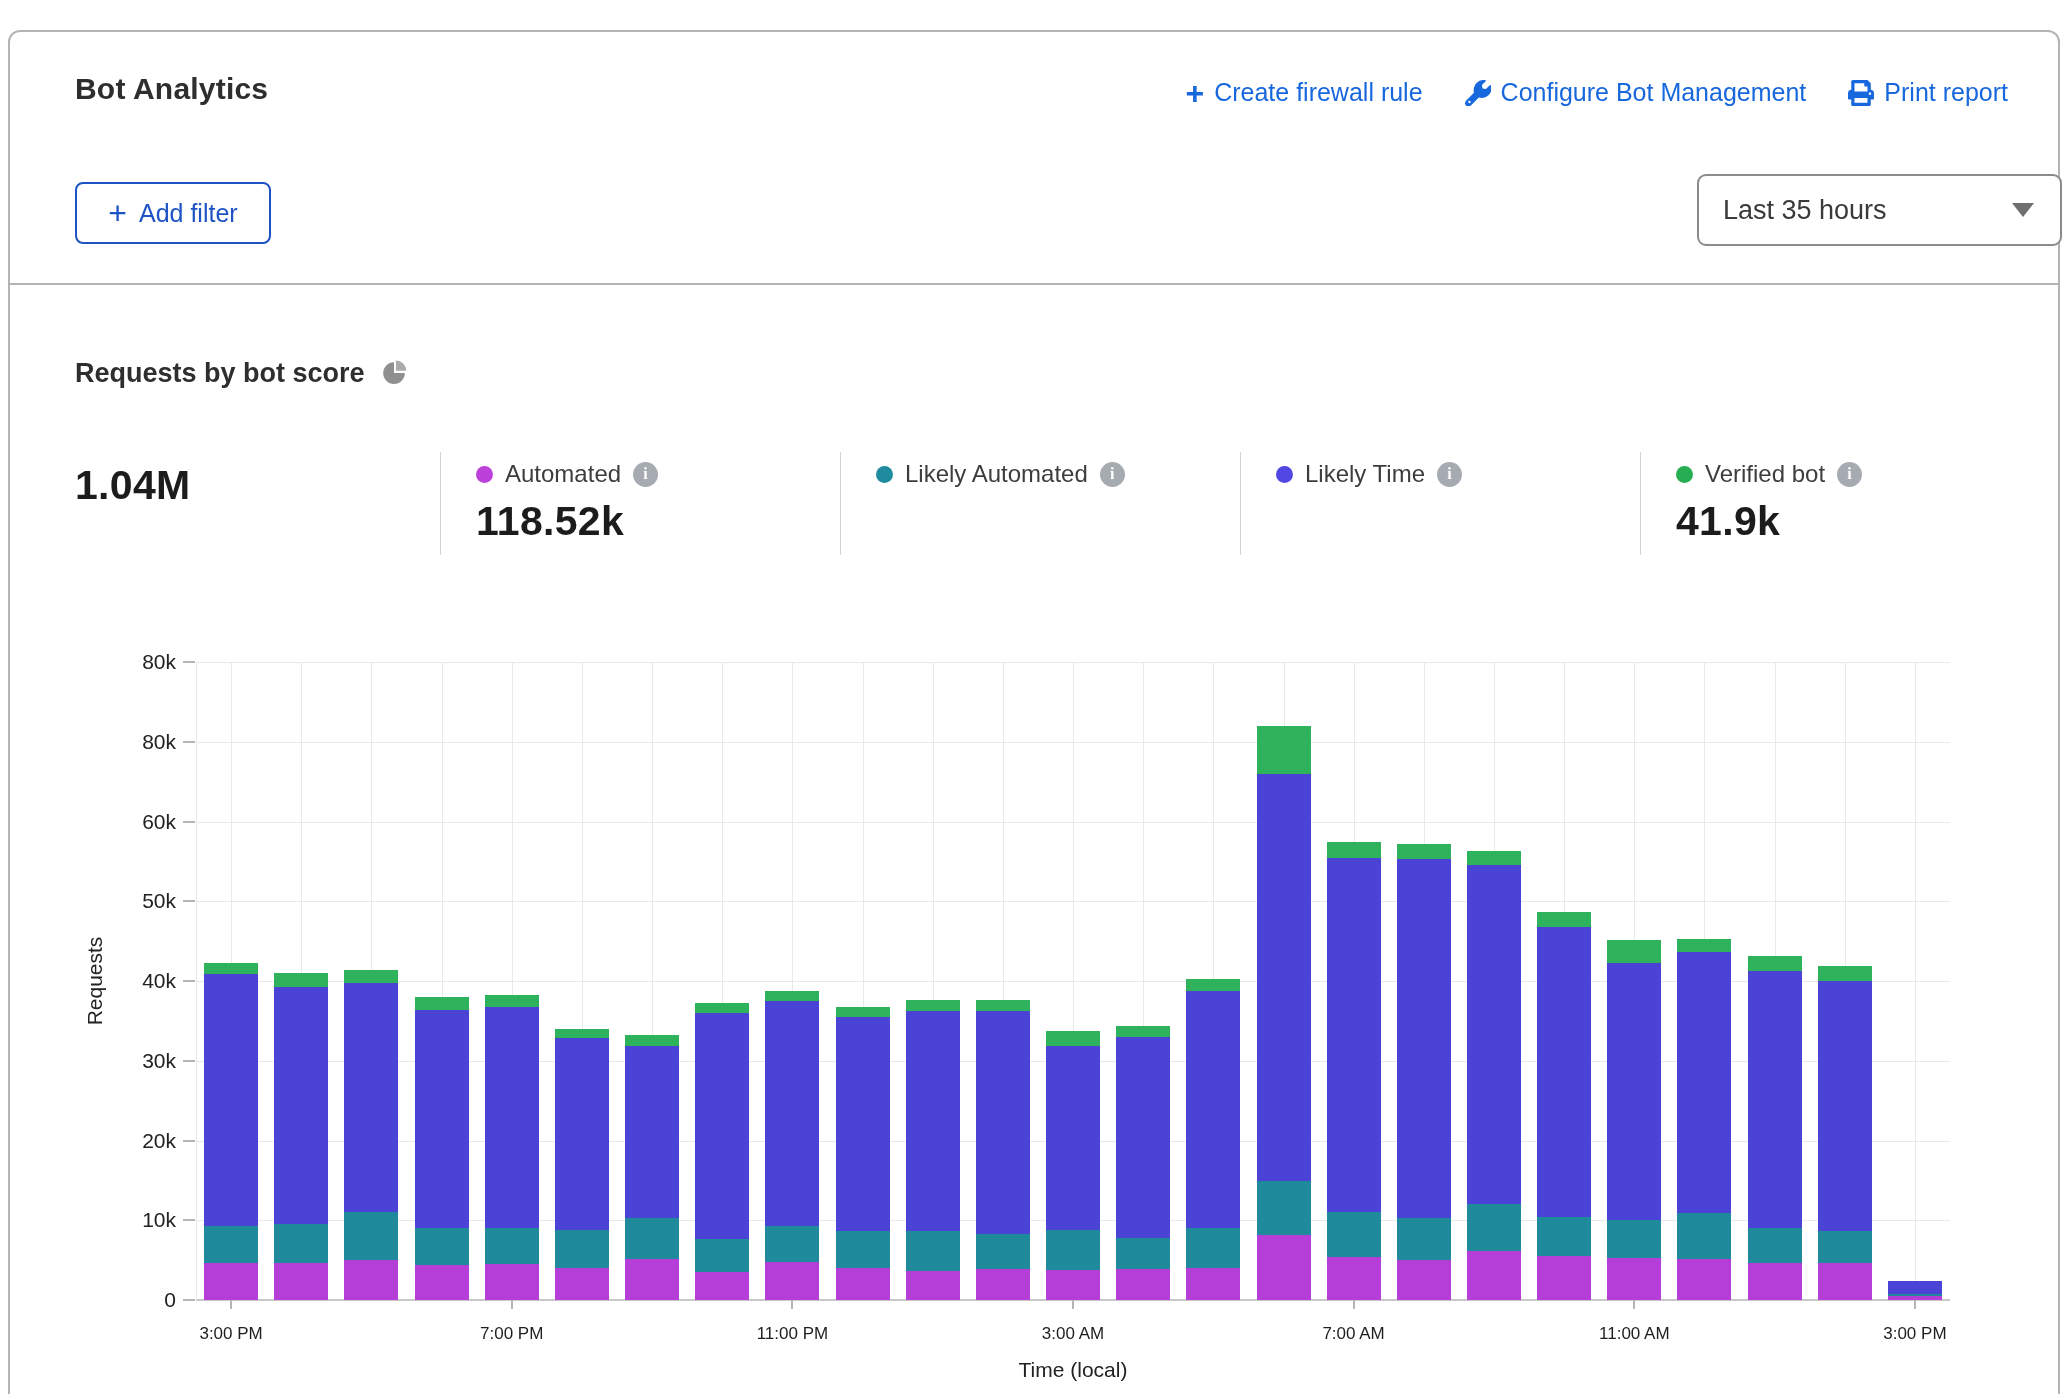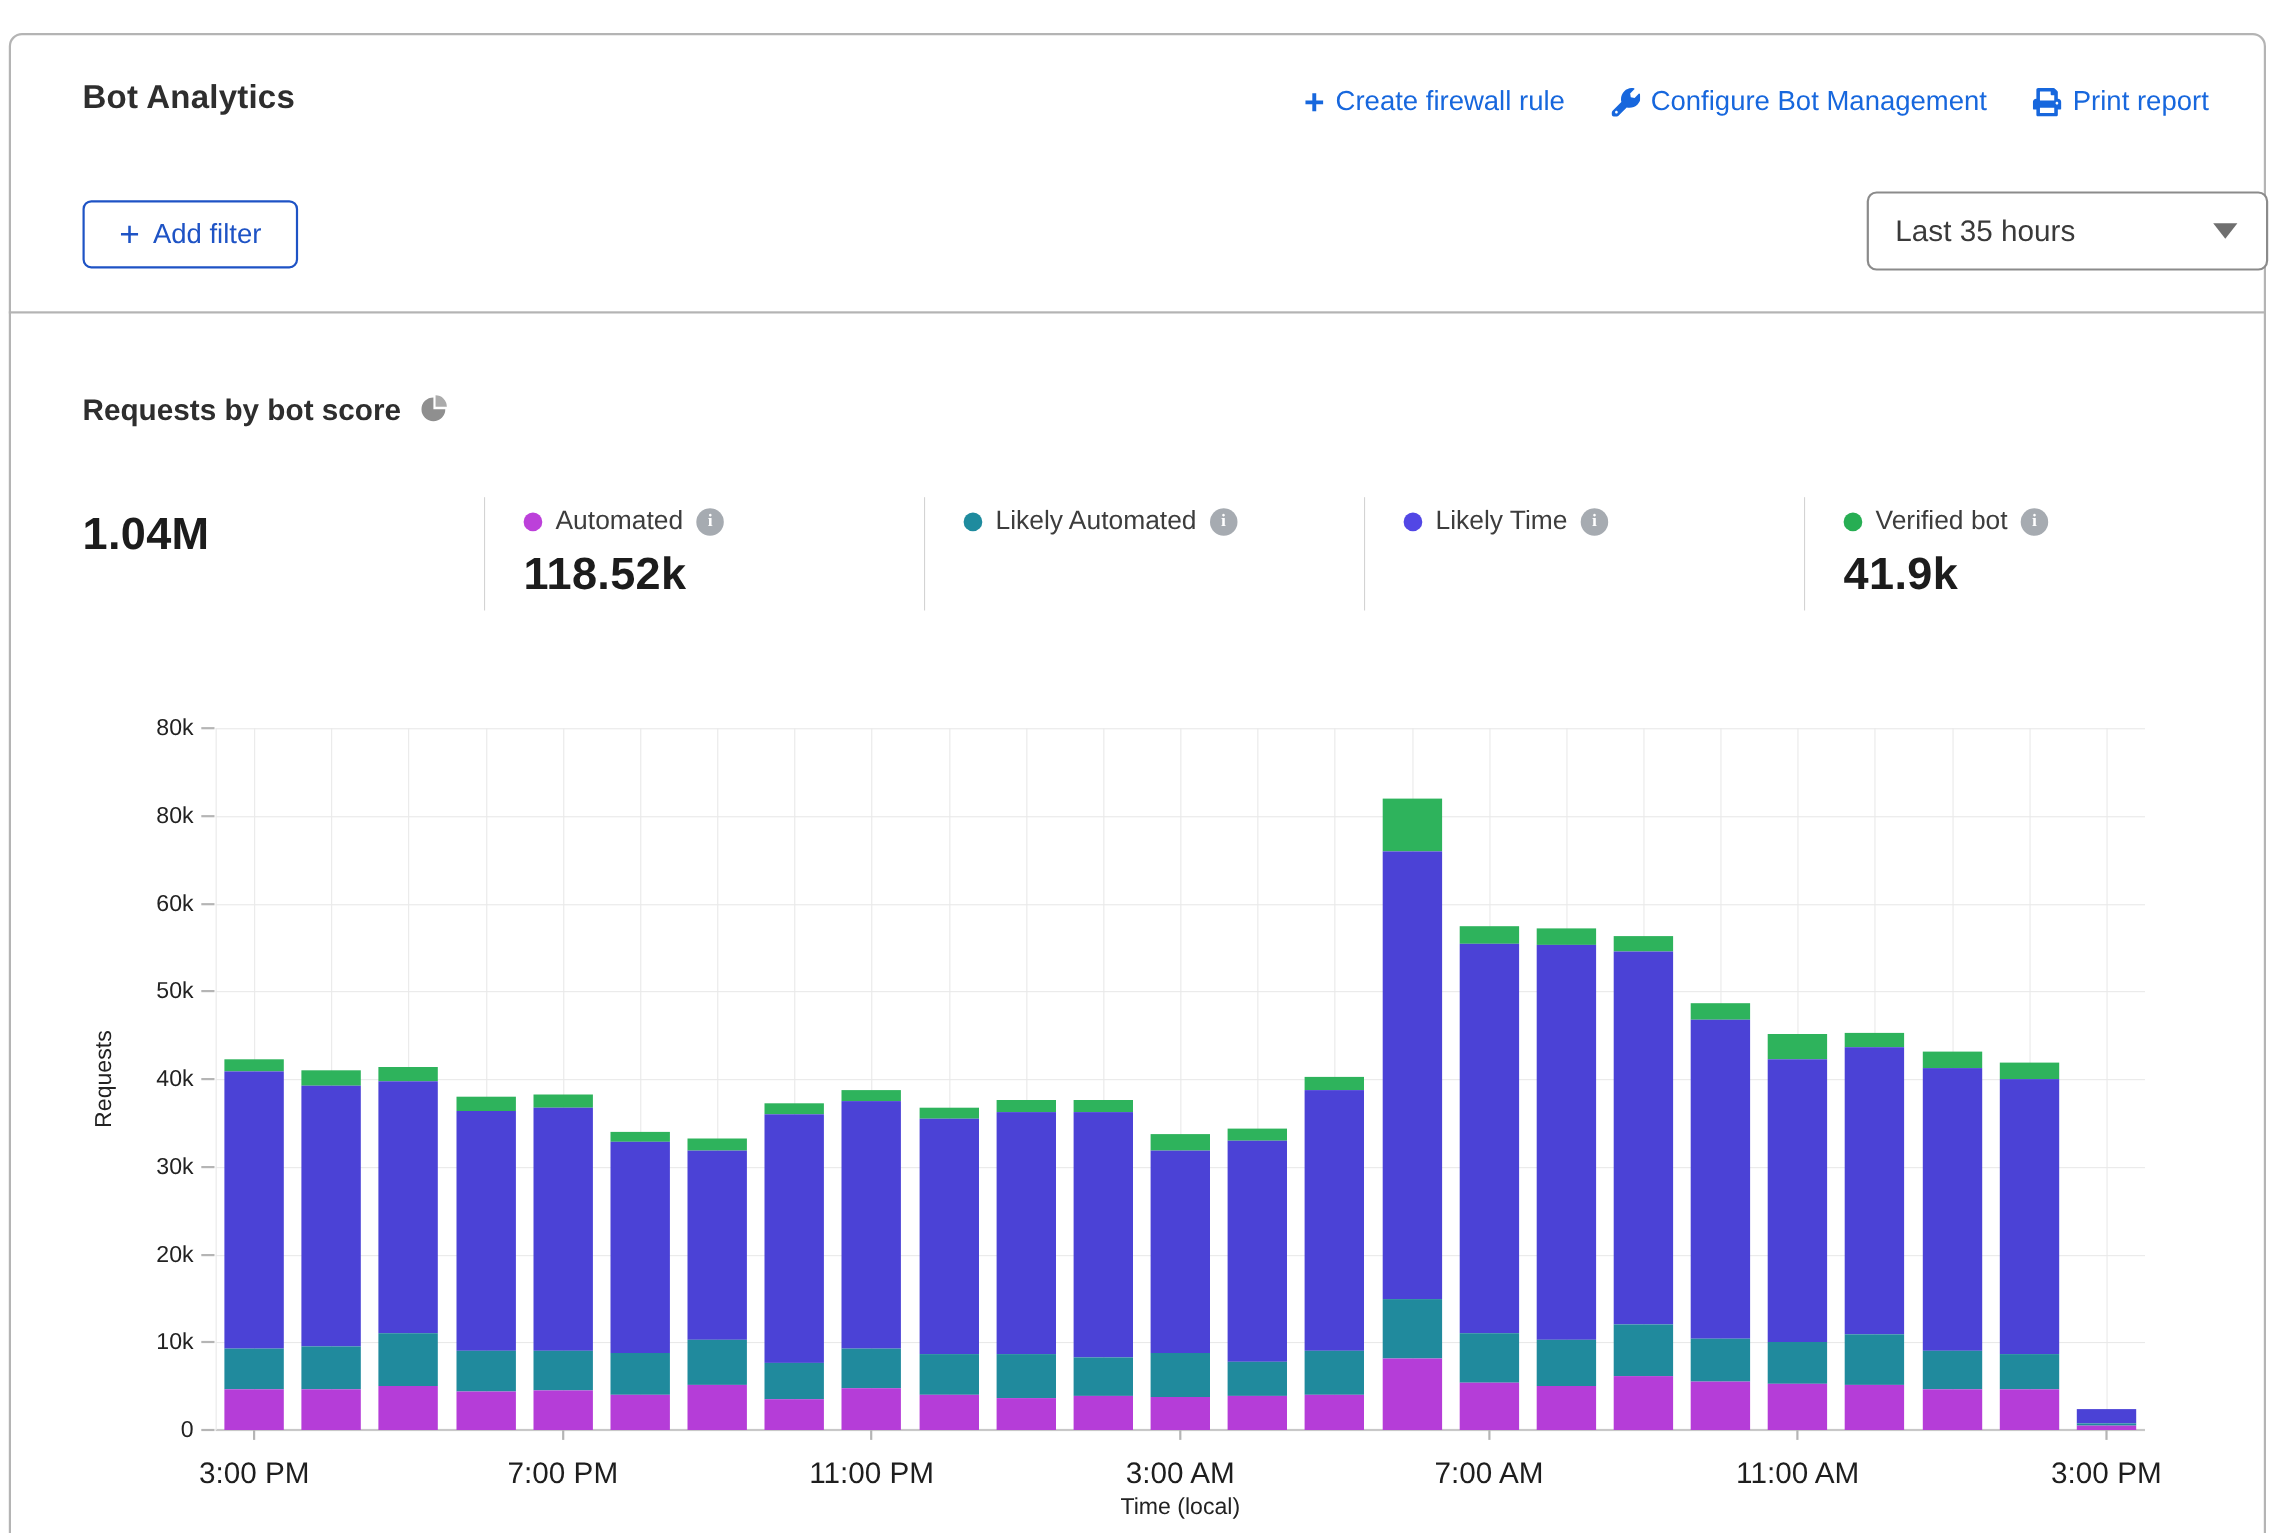--- a/index.html
+++ b/index.html
@@ -39,21 +39,21 @@
   .chart{position:absolute;left:0;top:0;width:2070px;height:1394px;pointer-events:none;}
   .plot{position:absolute;left:196px;top:662px;width:1754px;height:638px;}
   .hgrid{position:absolute;left:0;width:100%;height:1px;background:#e9e9e9;}
   .hgrid.axis{height:2px;background:#c8c8c8;}
   .vgrid{position:absolute;top:0;width:1px;height:100%;background:#e9e9e9;}
   .bar{position:absolute;bottom:0;width:54px;display:flex;flex-direction:column-reverse;}
   .seg{width:100%;}
   .ytick-label{position:absolute;width:70px;text-align:right;font-size:21px;color:#222;transform:translateY(-50%);}
   .ytick-dash{position:absolute;width:12px;height:2px;background:#b5b5b5;transform:translateY(-50%);}
   .xtick-mark{position:absolute;width:2px;height:9px;background:#b5b5b5;}
-  .xtick-label{position:absolute;font-size:27px;color:#1e1e1e;transform:translateX(-50%);white-space:nowrap;}
+  .xtick-label{position:absolute;font-size:17px;color:#1e1e1e;transform:translateX(-50%);white-space:nowrap;}
   .ylabel{position:absolute;font-size:21px;color:#222;transform:translate(-50%,-50%) rotate(-90deg);}
   .xlabel{position:absolute;font-size:21px;color:#222;transform:translateX(-50%);}
 </style>
 </head>
 <body>
 
 <div id="page">
   <div class="card"></div>
 
   <div class="page-title">Bot Analytics</div>

